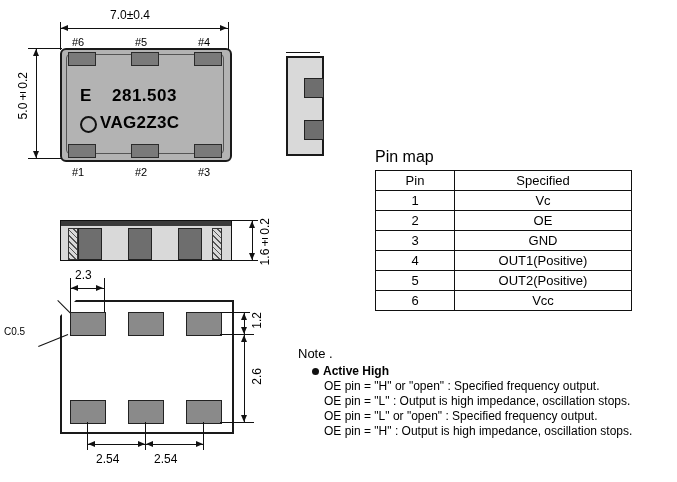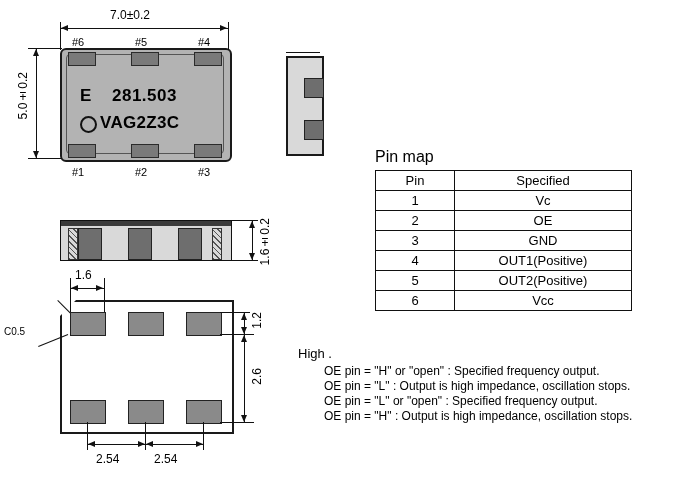--- a/index.html
+++ b/index.html
@@ -106,21 +106,21 @@
 
 <div class="abs pinlbl" style="left:72px;top:166px;">#1</div>
 <div class="abs pinlbl" style="left:135px;top:166px;">#2</div>
 <div class="abs pinlbl" style="left:198px;top:166px;">#3</div>
 
 <div class="abs dimline v-line" style="left:60px;top:22px;height:28px;"></div>
 <div class="abs dimline v-line" style="left:228px;top:22px;height:28px;"></div>
 <div class="abs dimline h-line" style="left:60px;top:28px;width:168px;"></div>
 <div class="abs arrowL" style="left:61px;top:25px;"></div>
 <div class="abs arrowR" style="left:220px;top:25px;"></div>
-<div class="abs dimlabel" style="left:108px;top:8px;">7.0±0.2</div>
+<div class="abs dimlabel" style="left:108px;top:8px;">7.0±0.4</div>
 
 <div class="abs dimline h-line" style="left:28px;top:48px;width:34px;"></div>
 <div class="abs dimline h-line" style="left:28px;top:158px;width:34px;"></div>
 <div class="abs dimline v-line" style="left:36px;top:48px;height:110px;"></div>
 <div class="abs arrowU" style="left:33px;top:49px;"></div>
 <div class="abs arrowD" style="left:33px;top:151px;"></div>
 <div class="abs vlabel" style="left:16px;top:72px;">5.0±0.2</div>
 
 <div class="abs" id="side-body"></div>
 <div class="abs side-pad" style="left:304px;top:78px;"></div>
@@ -154,21 +154,21 @@
 <div class="abs bot-pad" style="left:186px;top:400px;"></div>
 
 <div class="abs dimline h-line" style="left:36px;top:334px;width:32px;transform:rotate(-22deg);transform-origin:right center;"></div>
 <div class="abs txt" style="left:4px;top:326px;font-size:10px;">C0.5</div>
 
 <div class="abs dimline v-line" style="left:70px;top:278px;height:34px;"></div>
 <div class="abs dimline v-line" style="left:104px;top:278px;height:34px;"></div>
 <div class="abs dimline h-line" style="left:70px;top:288px;width:34px;"></div>
 <div class="abs arrowL" style="left:71px;top:285px;"></div>
 <div class="abs arrowR" style="left:96px;top:285px;"></div>
-<div class="abs dimlabel" style="left:73px;top:268px;">1.6</div>
+<div class="abs dimlabel" style="left:73px;top:268px;">2.3</div>
 
 <div class="abs dimline h-line" style="left:220px;top:312px;width:34px;"></div>
 <div class="abs dimline h-line" style="left:220px;top:334px;width:34px;"></div>
 <div class="abs dimline v-line" style="left:244px;top:312px;height:22px;"></div>
 <div class="abs arrowU" style="left:241px;top:313px;"></div>
 <div class="abs arrowD" style="left:241px;top:327px;"></div>
 <div class="abs vlabel" style="left:250px;top:312px;">1.2</div>
 
 <div class="abs dimline h-line" style="left:220px;top:334px;width:34px;"></div>
 <div class="abs dimline h-line" style="left:220px;top:422px;width:34px;"></div>
@@ -218,20 +218,23 @@
       <td>OUT2(Positive)</td>
     </tr>
     <tr>
       <td>6</td>
       <td>Vcc</td>
     </tr>
   </tbody>
 </table>
 
 <div class="abs" id="notes">
-  <div class="note-head">High .</div>
-
+  <div class="note-head">Note .</div>
+
+  <div class="bullet">
+    <span class="dot"></span><b>Active High</b>
+  </div>
   <div class="line">OE pin = "H" or "open" : Specified frequency output.</div>
   <div class="line">OE pin = "L" : Output is high impedance, oscillation stops.</div>
 
   <div class="line">OE pin = "L" or "open" : Specified frequency output.</div>
   <div class="line">OE pin = "H" : Output is high impedance, oscillation stops.</div>
 </div>
 
 </body></html>

